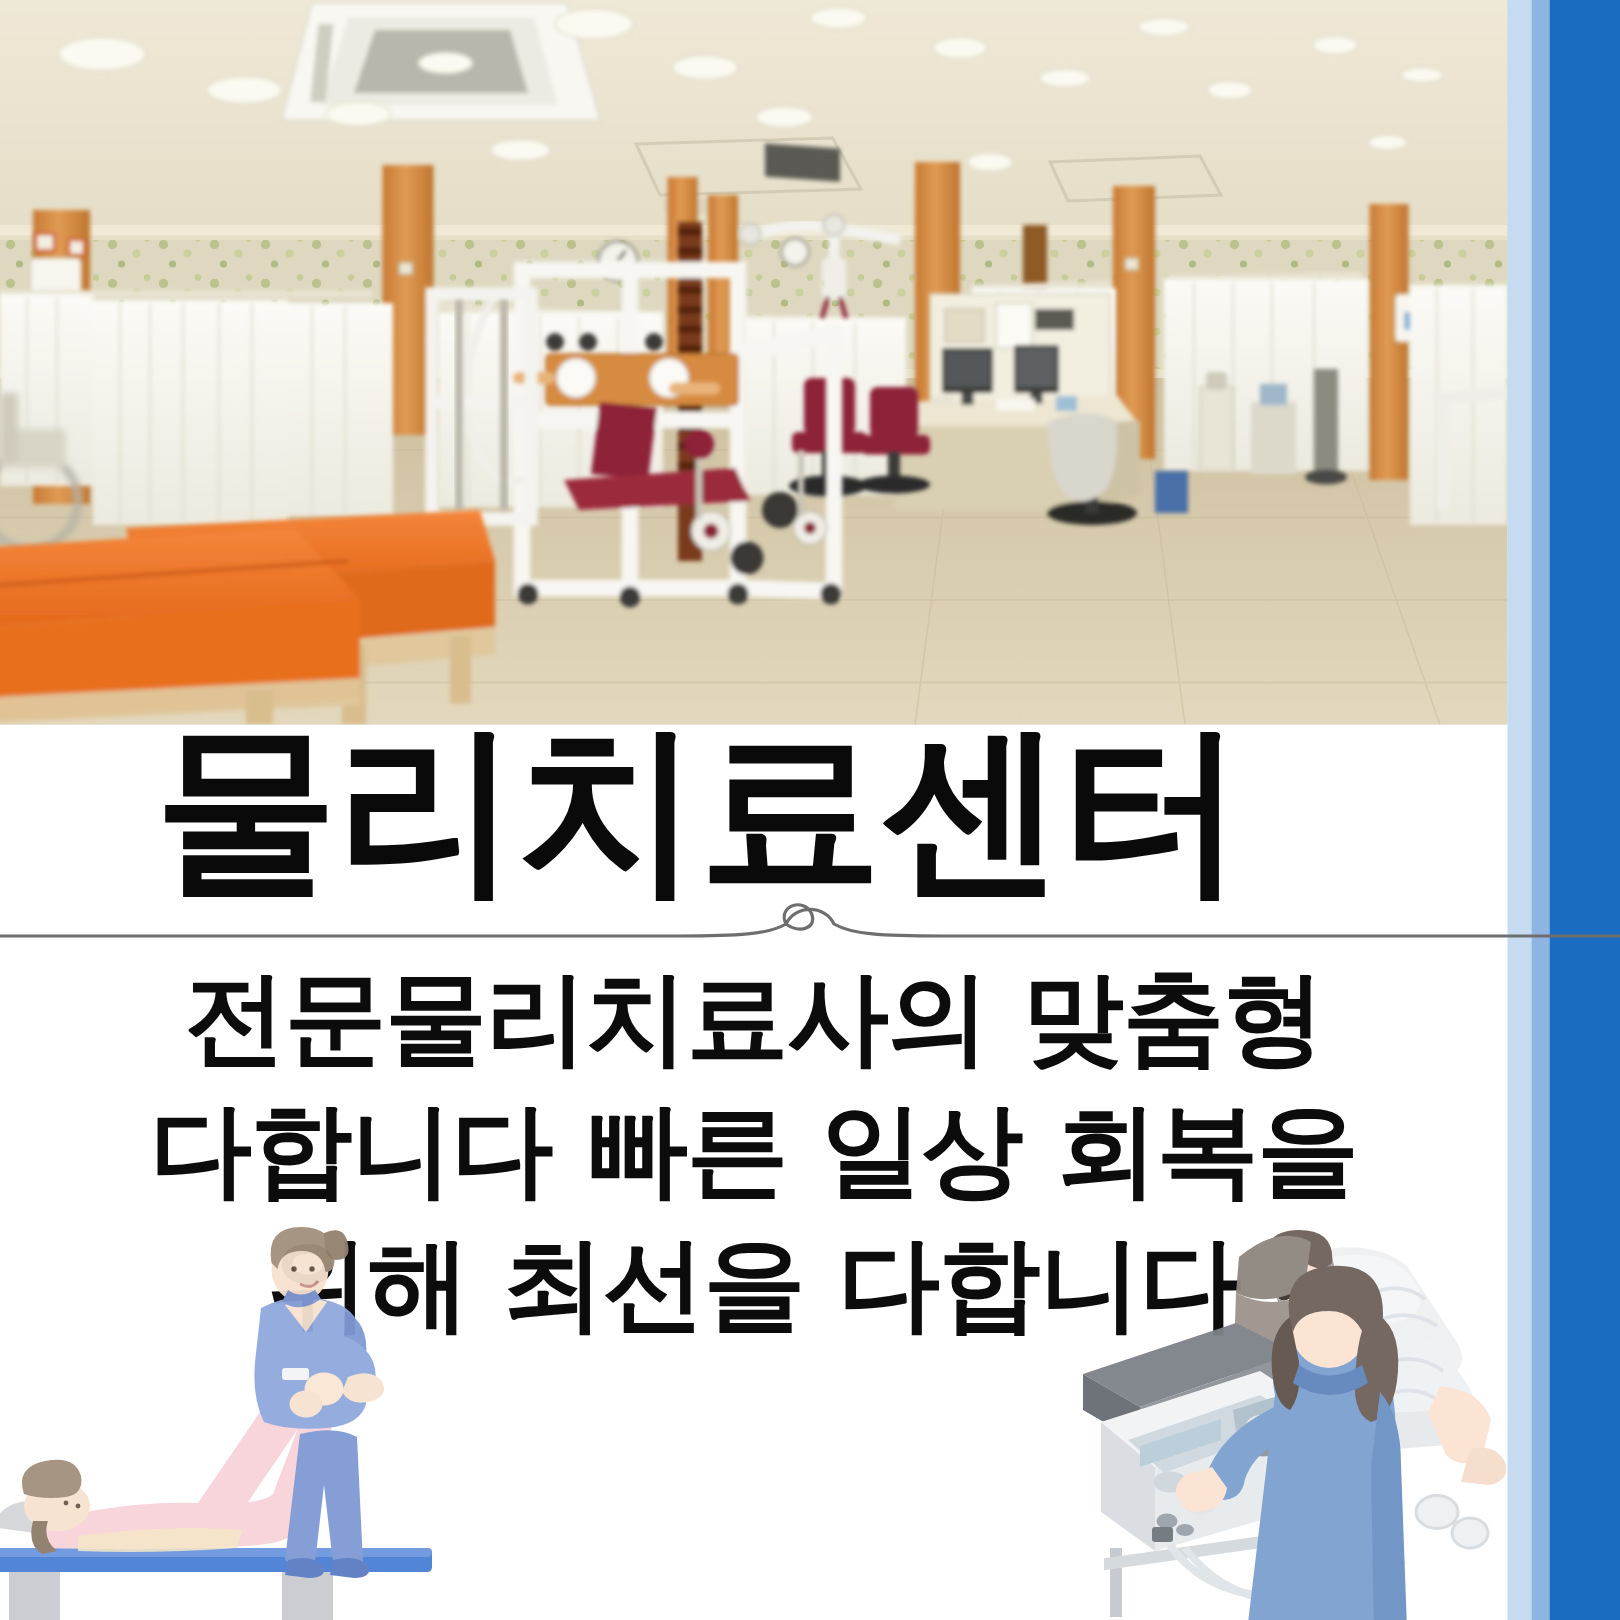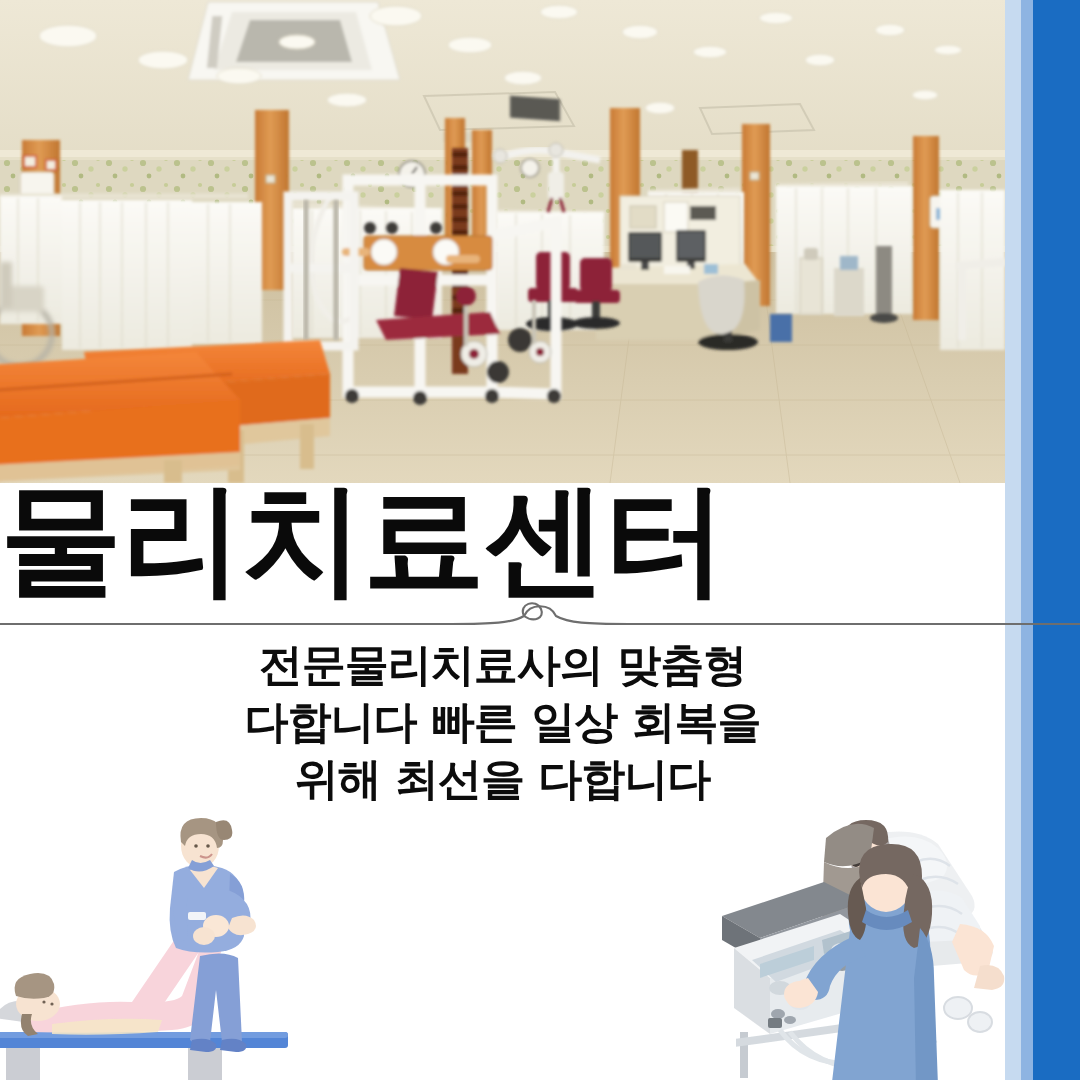--- a/index.html
+++ b/index.html
@@ -20,40 +20,40 @@
   
   .photo-wrap{
     position:absolute; left:0; top:0; width:1005px; height:483px;
     overflow:hidden; background:#d8cfb8;
   }
   .photo-wrap svg{ display:block; width:1005px; height:483px; }
 
   
   .title{
     position:absolute; left:0; top:478px; width:829px;
-    text-align:left;
+    text-align:right;
     font-size:122px; line-height:1.0;
     font-weight:bold; color:#0a0a0a;
     letter-spacing:-1px;
     white-space:nowrap;
     font-family:"DejaVu Sans","Liberation Sans",sans-serif;
   }
 
   
   .divider{
     position:absolute; left:0; top:600px; width:1080px; height:44px;
     pointer-events:none;
   }
   .divider svg{ display:block; }
 
   
   .body-copy{
     position:absolute; left:0; top:636px; width:1005px;
     text-align:center; color:#0c0c0c;
-    font-size:44px; font-weight:bold; line-height:1.3;
+    font-size:68px; font-weight:bold; line-height:1.3;
     letter-spacing:-1px;
     font-family:"DejaVu Sans","Liberation Sans",sans-serif;
   }
   .body-copy .ln{ display:block; white-space:nowrap; }
 
   
   .illus-left{
     position:absolute; left:-8px; top:818px; width:330px; height:262px;
   }
   .illus-right{

